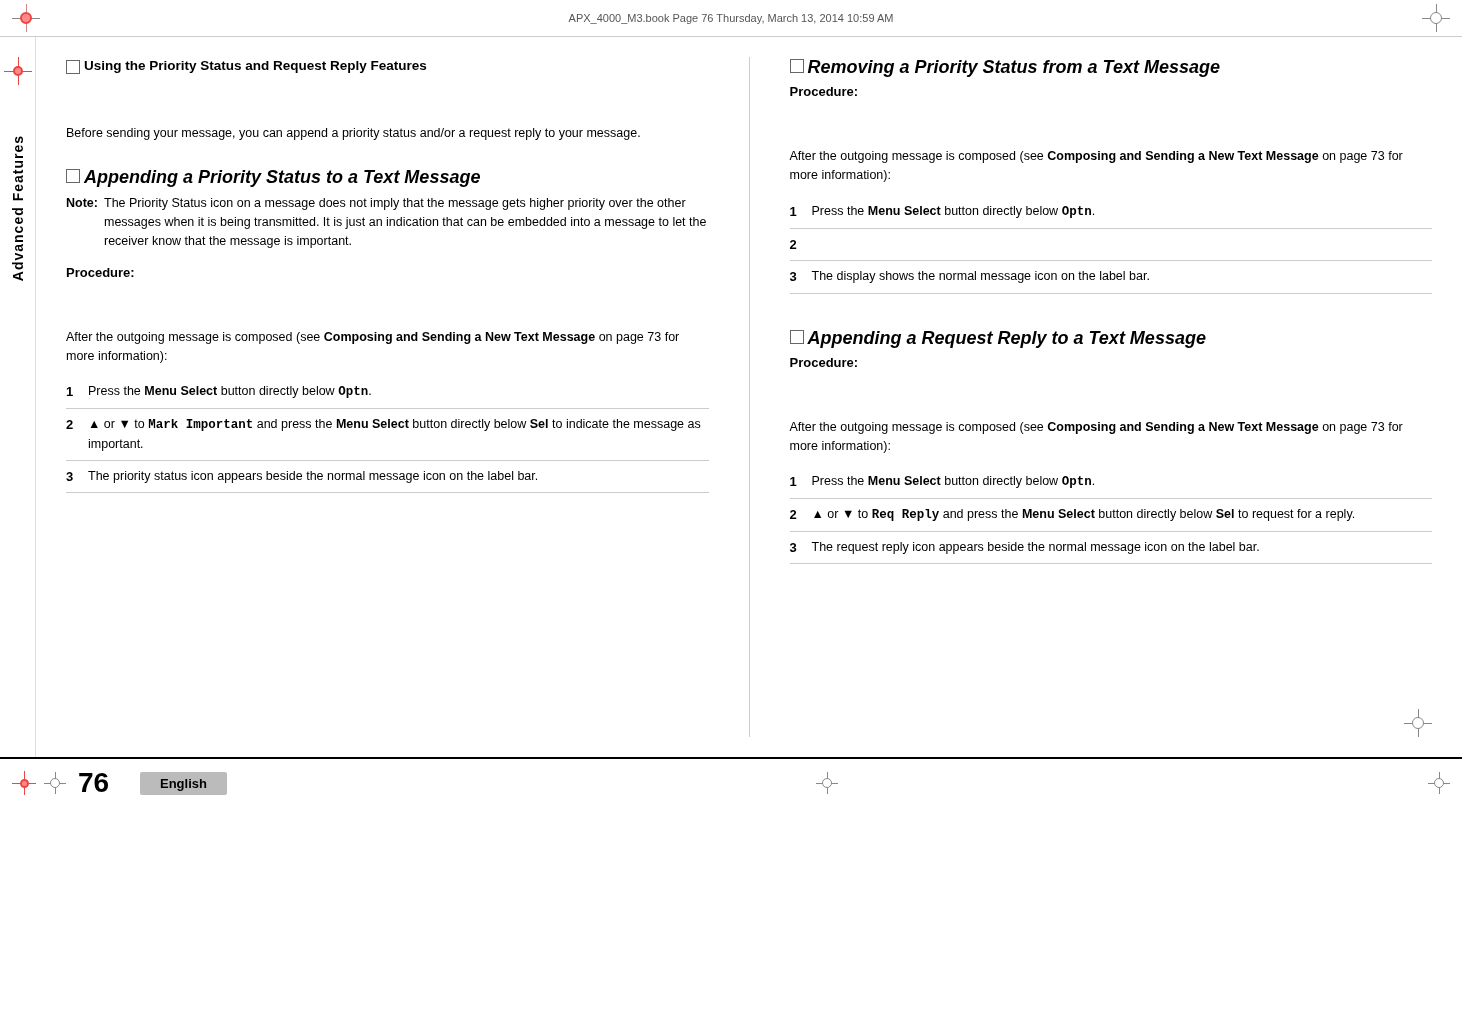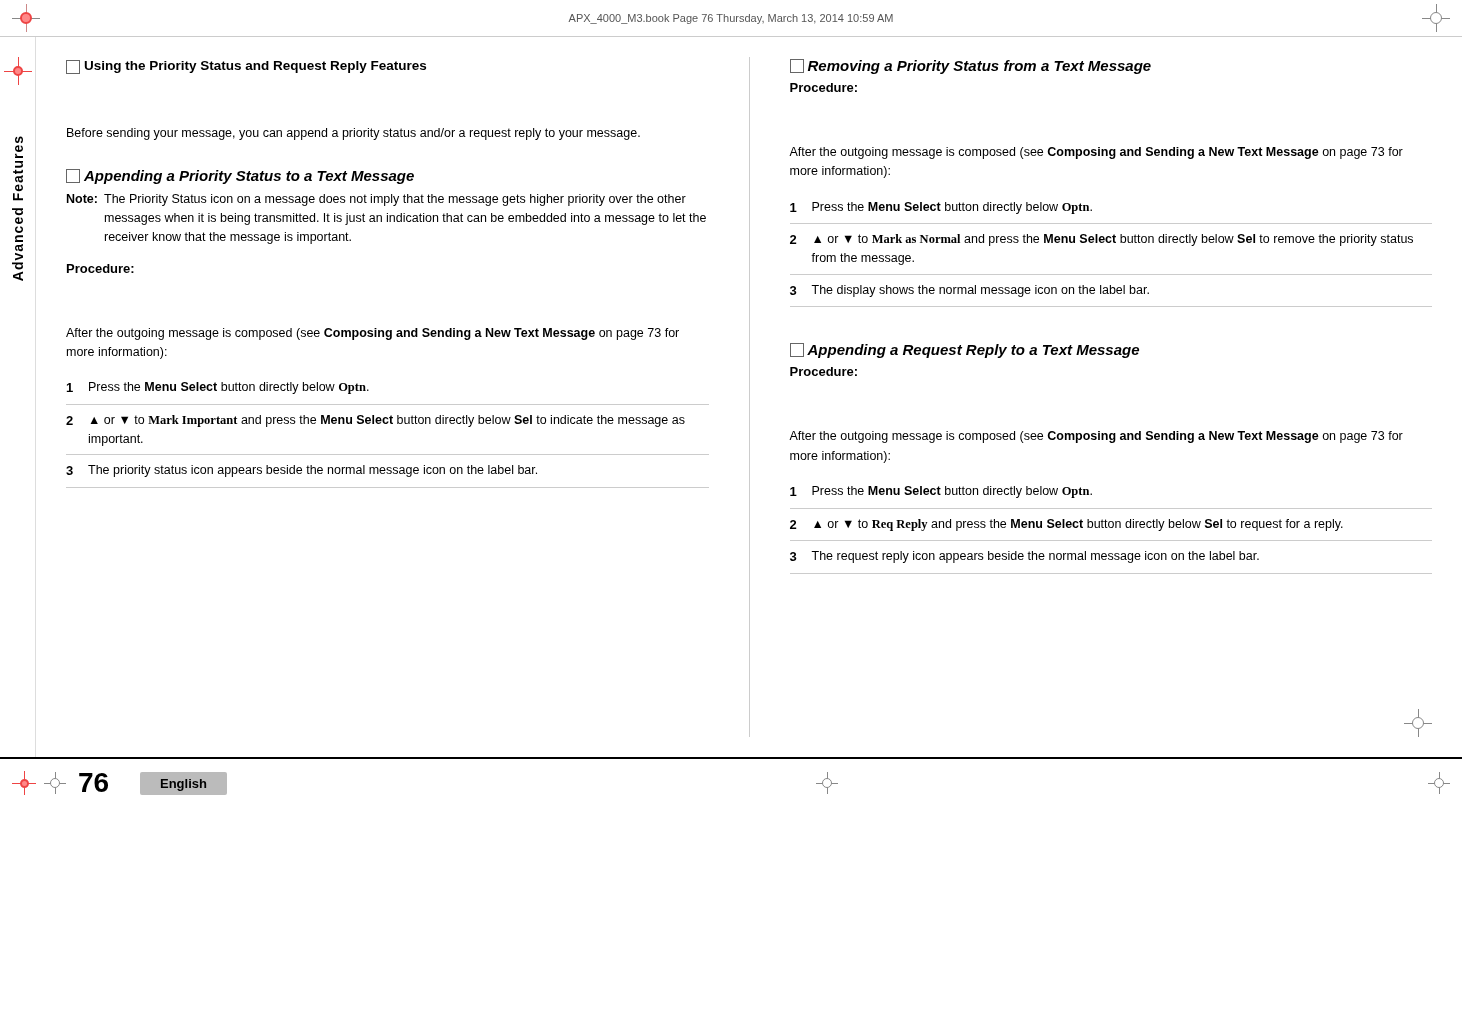--- a/index.html
+++ b/index.html
@@ -116,21 +116,21 @@
       width: 14px;
       height: 14px;
       border: 1.5px solid #666;
       flex-shrink: 0;
       margin-top: 2px;
     }
 
     .italic-heading {
       font-style: italic;
       font-weight: bold;
-      font-size: 15px;
+      font-size: 18px;
       margin-bottom: 6px;
       display: flex;
       align-items: flex-start;
       gap: 4px;
     }
 
     .subsection {
       margin-bottom: 14px;
     }
 
@@ -178,21 +178,21 @@
     }
 
     .step-num {
       font-weight: bold;
       min-width: 14px;
       font-size: 13px;
     }
 
     
     .mono {
-      font-family: Liberation Serif, serif;
+      font-family: Liberation Mono, monospace;
       font-weight: bold;
     }
 
     
     .footer {
       border-top: 2px solid #000;
       display: flex;
       align-items: center;
       padding: 0 12px;
       height: 50px;
@@ -319,21 +319,20 @@
             After the outgoing message is composed (see <strong>Composing and Sending a New Text Message</strong> on page 73 for more information):
           </p>
 
           <ol class="step-list">
             <li class="step-item">
               <span class="step-num">1</span>
               <span>Press the <strong>Menu Select</strong> button directly below <span class="mono">Optn</span>.</span>
             </li>
             <li class="step-item">
               <span class="step-num">2</span>
-              <span>▲ or ▼ to <span class="mono">Mark as Normal</span> and press the <strong>Menu Select</strong> button directly below <strong>Sel</strong> to remove the priority status from the message.</span>
             </li>
             <li class="step-item">
               <span class="step-num">3</span>
               <span>The display shows the normal message icon on the label bar.</span>
             </li>
           </ol>
         </div>
 
         <div class="subsection" style="margin-top:20px;">
           <div class="italic-heading">

